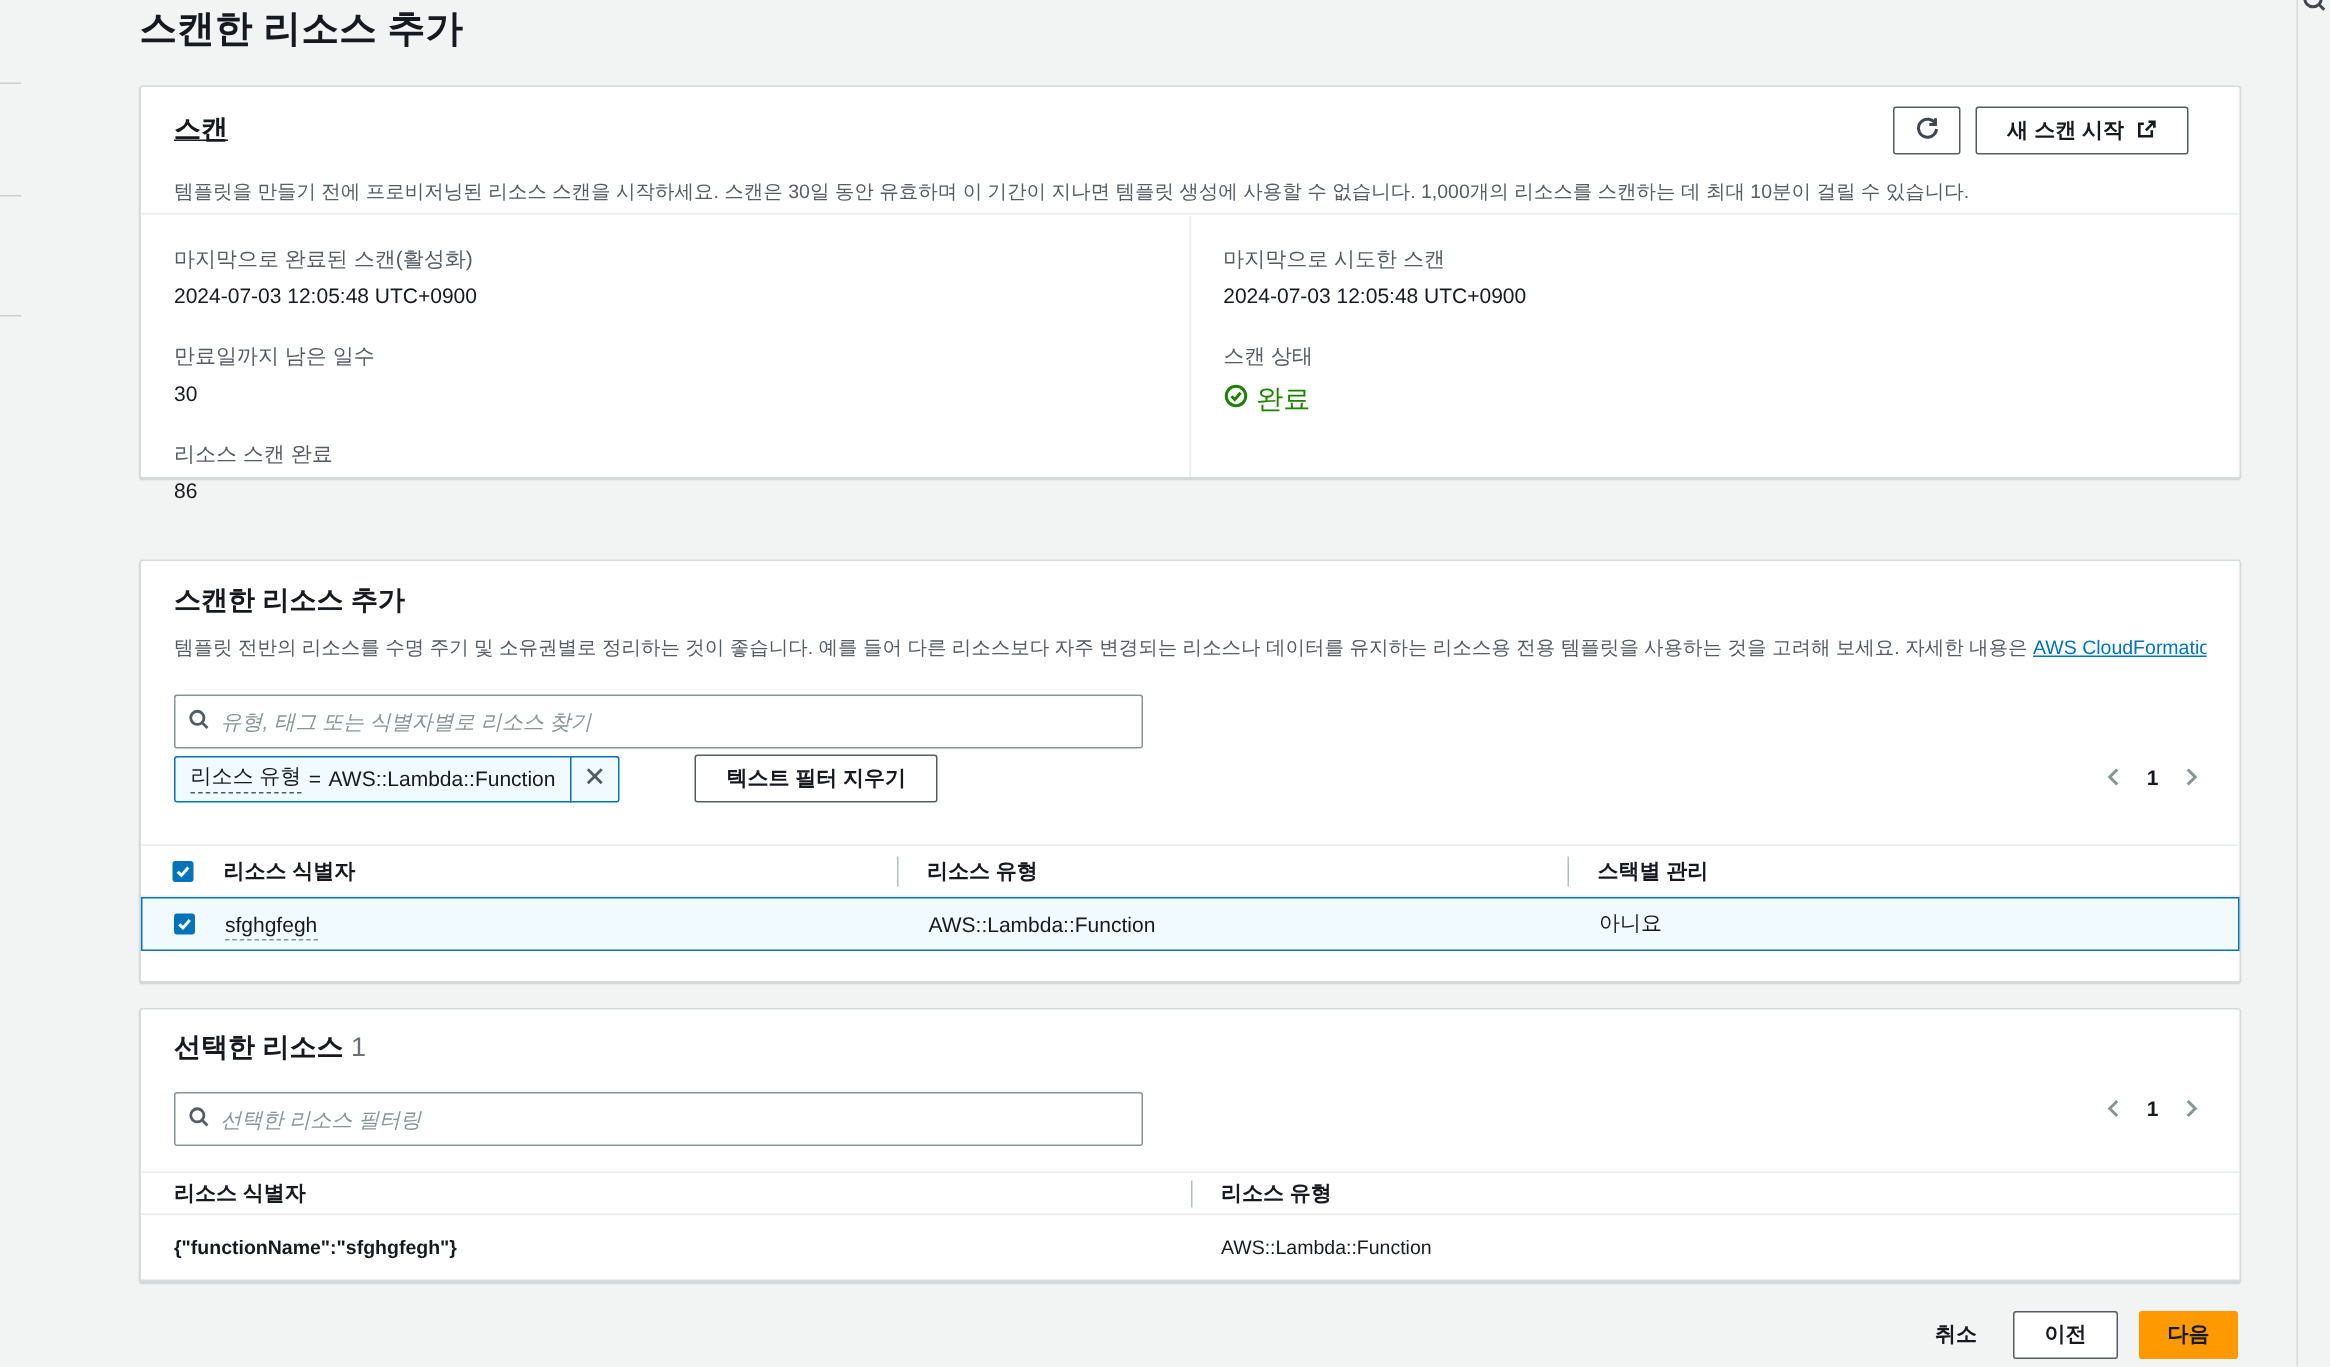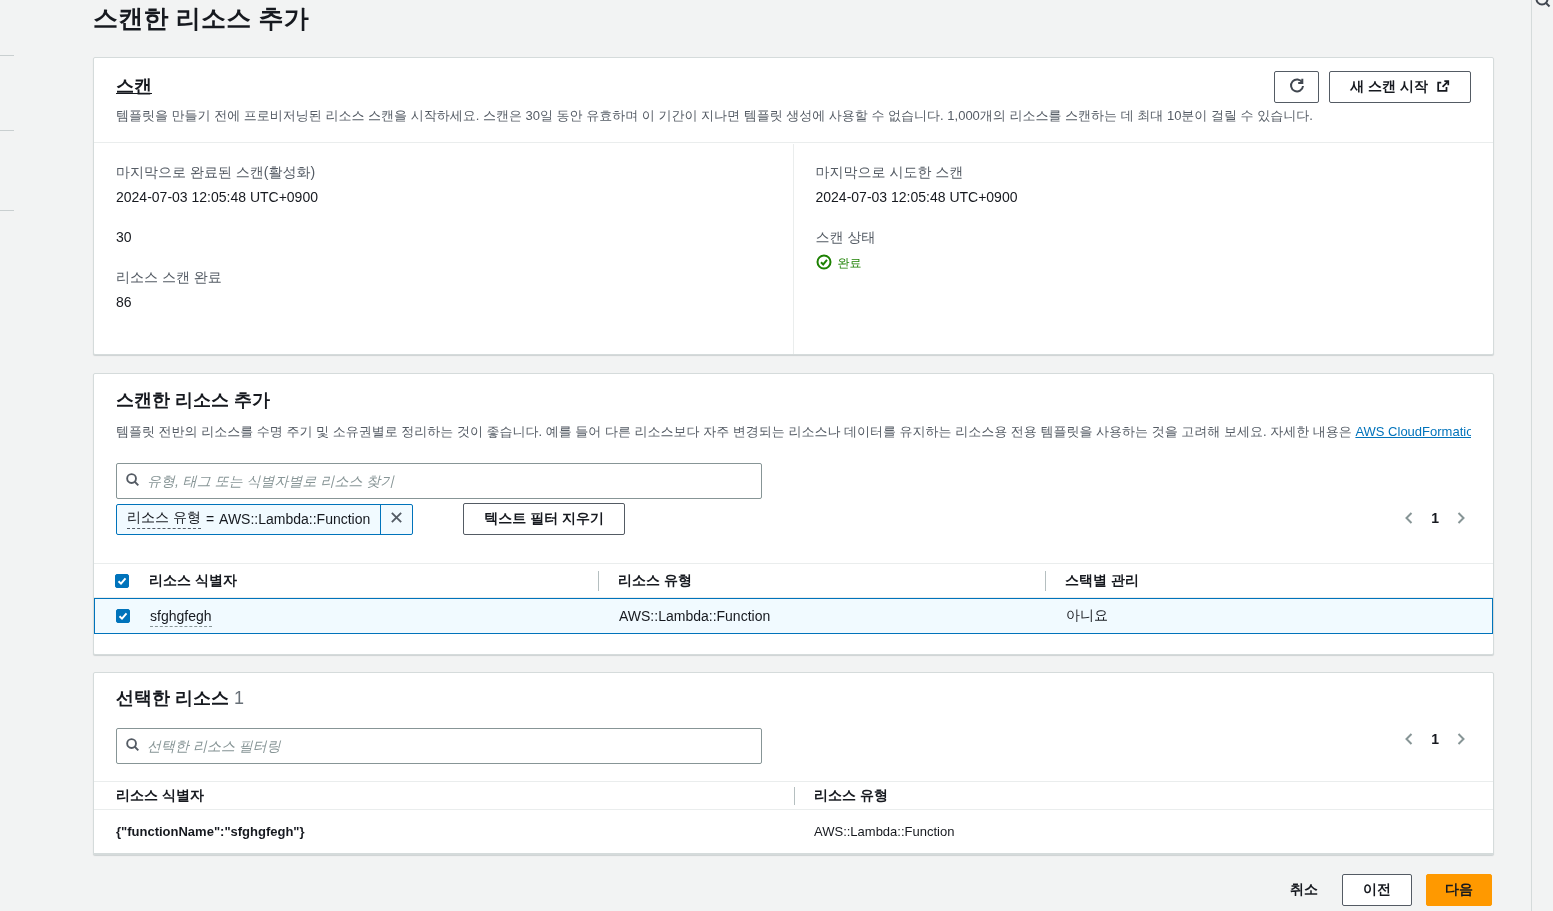--- a/index.html
+++ b/index.html
@@ -25,38 +25,38 @@
 
   .panel {
     position:absolute; left:0; width:1401px; background:#fff;
     border:1px solid #d5dbdb; border-radius:2px;
     box-shadow:0 1px 1px 0 rgba(0,28,36,.15);
   }
   .panel h2 { font-size:18px; font-weight:700; color:#16191f; }
   .desc { font-size:13px; color:#545b64; line-height:1.45; }
 
   
-  .panel-scan { top:57px; height:298px; }
+  .panel-scan { top:57px; height:262px; }
   .panel-scan .panel-head { position:absolute; top:0; left:0; right:0; height:85px; border-bottom:1px solid #eaeded; padding:16px 22px 0; }
   .panel-scan .panel-head h2 { display:inline-block; text-decoration:underline; }
-  .panel-scan .panel-head .desc { margin-top:9px; }
-  .head-actions { position:absolute; top:13px; right:22px; display:flex; gap:10px; }
+  .panel-scan .panel-head .desc { margin-top:21px; }
+  .head-actions { position:absolute; top:13px; right:34px; display:flex; gap:10px; }
   .btn {
     height:32px; background:#fff; border:1px solid #545b64; border-radius:2px;
     font-family:"Liberation Sans",sans-serif; font-size:14px; font-weight:700; color:#16191f;
     display:inline-flex; align-items:center; justify-content:center; gap:8px; cursor:pointer; padding:0 20px;
   }
   .icon-btn { width:45px; padding:0; }
   .fields { position:absolute; top:86px; left:0; right:0; bottom:0; display:flex; }
   .fcol { width:50%; padding:20px 22px; }
   .fcol.first { border-right:1px solid #eaeded; }
   .field { margin-bottom:24px; }
   .field .flabel { font-size:14px; color:#545b64; margin-bottom:7px; }
   .field .fvalue { font-size:14px; color:#16191f; }
-  .status-line { display:flex; align-items:center; gap:6px; color:#1d8102; font-size:12px; }
+  .status-line { display:flex; align-items:center; gap:6px; color:#1d8102; font-size:18px; }
 
   
   .panel-add { top:373px; height:282px; }
   .panel-add h2 { position:absolute; top:14px; left:22px; }
   .panel-add .desc { position:absolute; top:49px; left:22px; right:22px; white-space:nowrap; overflow:hidden; }
   .ext-link { color:#0073bb; text-decoration:underline; cursor:pointer; }
 
   .search-box {
     position:absolute; height:32px; border:1px solid #879596; border-radius:2px; background:#fff;
     display:flex; align-items:center; padding:17px 8px;
@@ -174,20 +174,21 @@
         </button>
       </div>
     </div>
     <div class="fields">
       <div class="fcol first">
         <div class="field">
           <div class="flabel">마지막으로 완료된 스캔(활성화)</div>
           <div class="fvalue">2024-07-03 12:05:48 UTC+0900</div>
         </div>
         <div class="field">
+          <div class="flabel">만료일까지 남은 일수</div>
           <div class="fvalue">30</div>
         </div>
         <div class="field">
           <div class="flabel">리소스 스캔 완료</div>
           <div class="fvalue">86</div>
         </div>
       </div>
       <div class="fcol">
         <div class="field">
           <div class="flabel">마지막으로 시도한 스캔</div>

